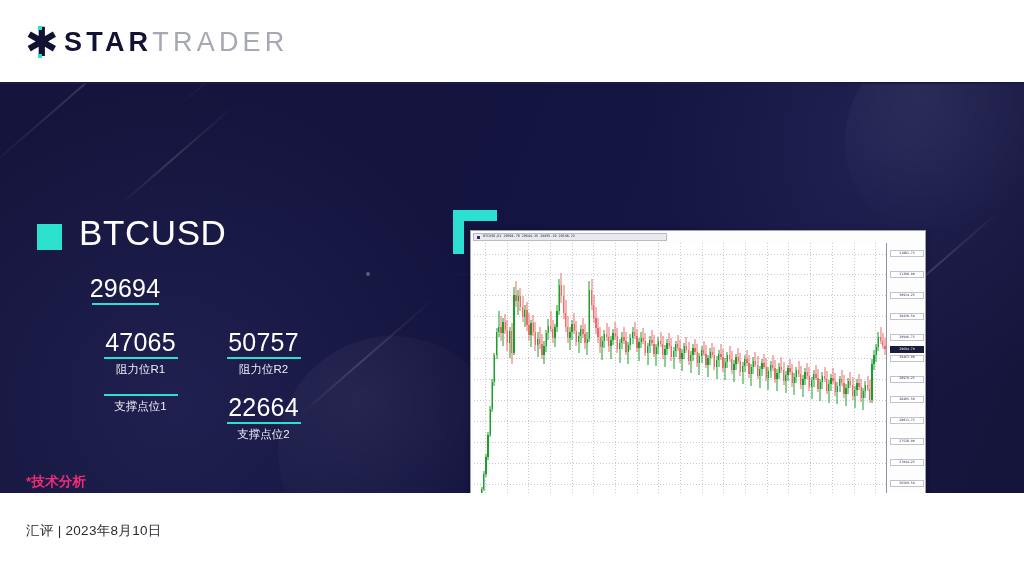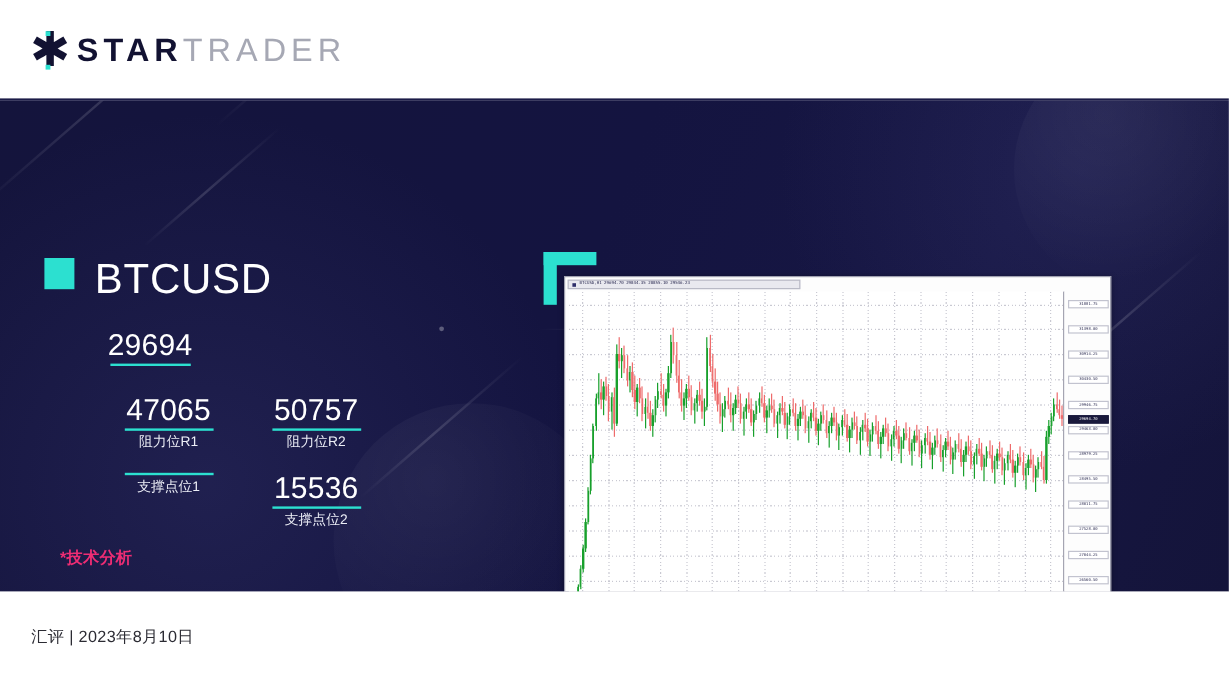--- a/index.html
+++ b/index.html
@@ -33,42 +33,42 @@
       linear-gradient(112deg,#14143c 0%,#141440 46%,#171744 74%,#14143a 100%);
     overflow:hidden;}
   .streak{position:absolute;background:linear-gradient(90deg,rgba(255,255,255,0) 0%,rgba(255,255,255,.14) 45%,rgba(255,255,255,0) 100%);
     height:2px;transform-origin:left center;}
   .dotpx{position:absolute;width:4px;height:4px;border-radius:50%;background:rgba(255,255,255,.30);}
   .hairline{position:absolute;height:1px;background:linear-gradient(90deg,rgba(255,255,255,0),rgba(255,255,255,.22));}
   .orb{position:absolute;border-radius:50%;
     background:radial-gradient(circle at 36% 28%, rgba(255,255,255,.055) 0%, rgba(255,255,255,.018) 46%, rgba(255,255,255,0) 70%);}
 
   
-  .title-row{position:absolute;left:37px;top:131px;display:flex;align-items:flex-start;gap:17px;}
+  .title-row{position:absolute;left:37px;top:131px;display:flex;align-items:flex-end;gap:17px;}
   .title-chip{width:25px;height:26px;background:#2ce0d0;}
   .title-text{color:#fff;font-size:35px;font-weight:400;letter-spacing:.6px;line-height:1;}
 
   
   .levels{position:absolute;left:37px;top:190px;width:335px;}
   .lvl-row{display:flex;}
   .lvl{text-align:center;}
   .lvl .val{color:#fff;font-size:25px;font-weight:400;line-height:1.12;letter-spacing:.2px;}
   .lvl .bar{height:2px;background:#2ce0d0;margin:1px auto 3px;}
   .lvl .lab{color:#eceef6;font-size:11.5px;line-height:1.25;}
   .lvl.pivot{width:176px;}
   .lvl.pivot .bar{width:67px;}
   .lvl.c1{width:123px;}
   .lvl.c2{width:123px;}
   .lvl.c1 .bar,.lvl.c2 .bar{width:74px;}
   .row-gap1{height:20px;}
   .row-gap2{height:17px;}
   .r2-offset{margin-left:42px;}
 
   
-  .analysis{position:absolute;left:26px;top:372px;width:360px;margin-left:24px;}
+  .analysis{position:absolute;left:26px;top:389px;width:360px;}
   .an-head{color:#ef2d74;font-size:13.5px;font-weight:700;letter-spacing:.2px;margin-bottom:5px;}
 
   
   .bracket{position:absolute;}
   .bracket i{position:absolute;background:#2ce0d0;display:block;}
   .br-tl{left:453px;top:126px;width:44px;height:44px;}
   .br-tl .h{left:0;top:0;width:44px;height:11px;}
   .br-tl .v{left:0;top:0;width:11px;height:44px;}
 
   
@@ -161,21 +161,21 @@
           <div class="lab">阻力位R2</div>
         </div>
       </div>
       <div class="row-gap2"></div>
       <div class="lvl-row r2-offset">
         <div class="lvl c1">
           <div class="bar"></div>
           <div class="lab">支撑点位1</div>
         </div>
         <div class="lvl c2">
-          <div class="val">15536</div>
+          <div class="val">22664</div>
           <div class="bar"></div>
           <div class="lab">支撑点位2</div>
         </div>
       </div>
     </div>
 
     <div class="analysis">
       <div class="an-head">*技术分析</div>
 
     </div>

